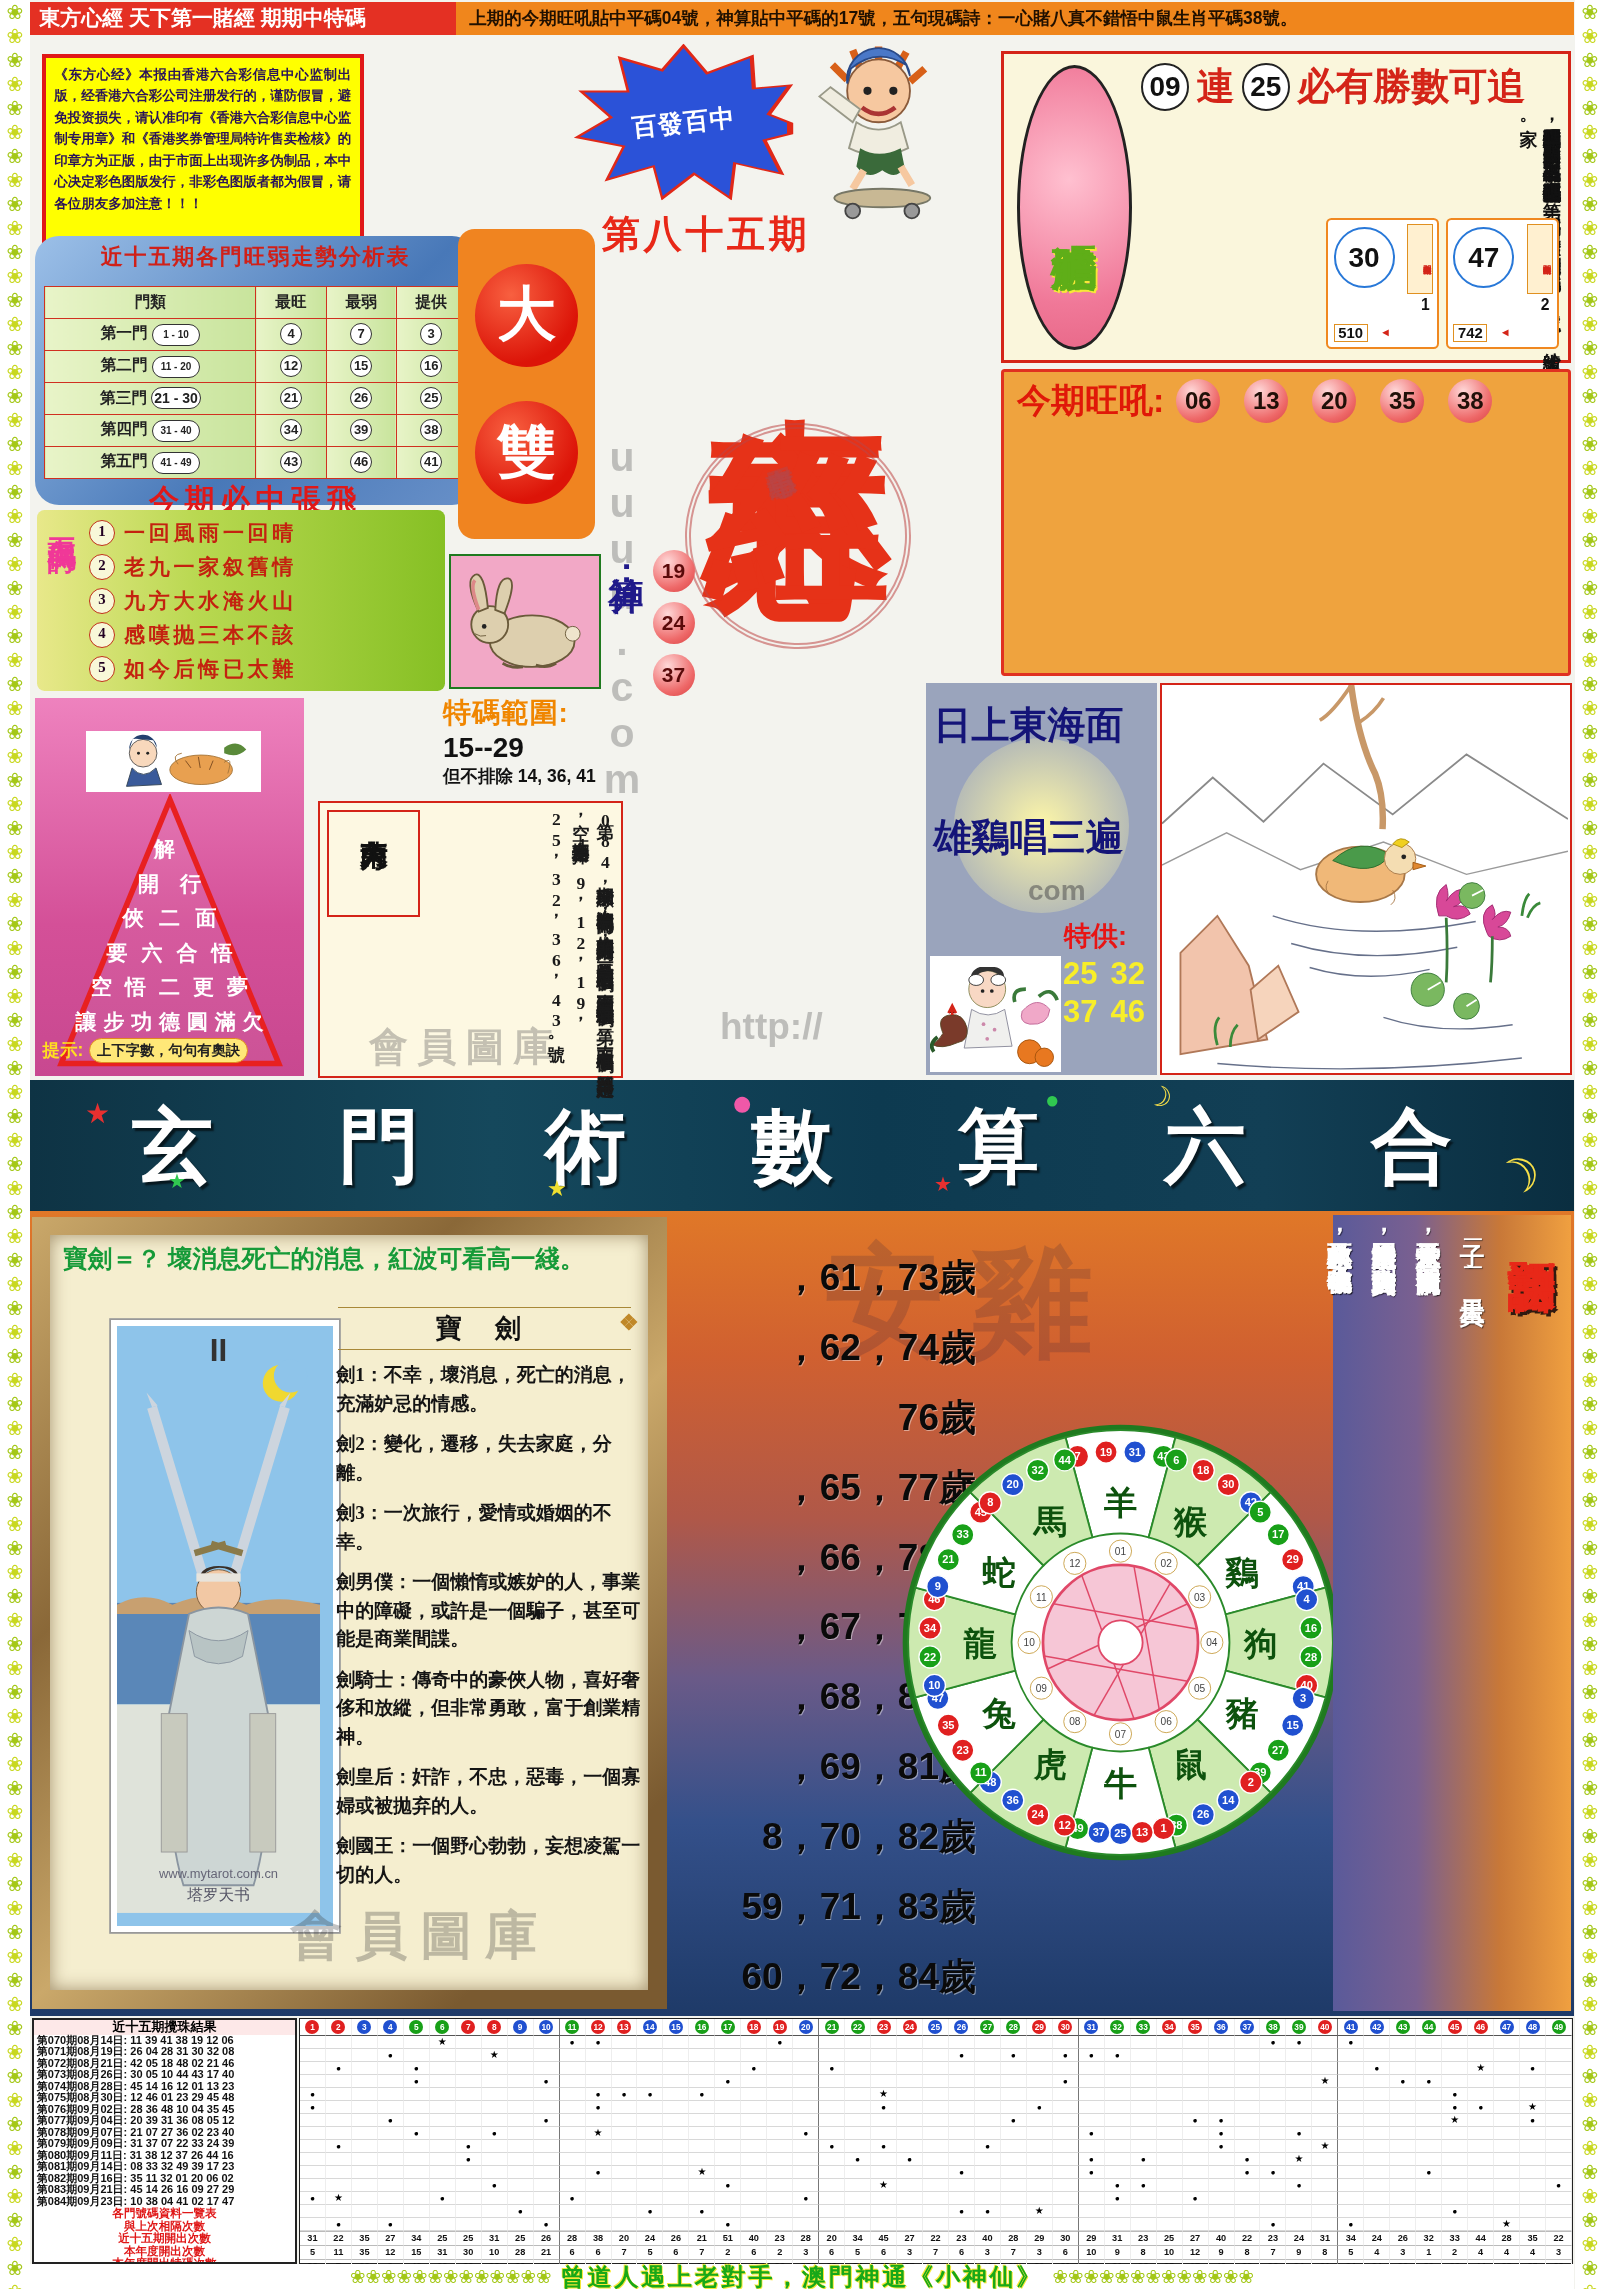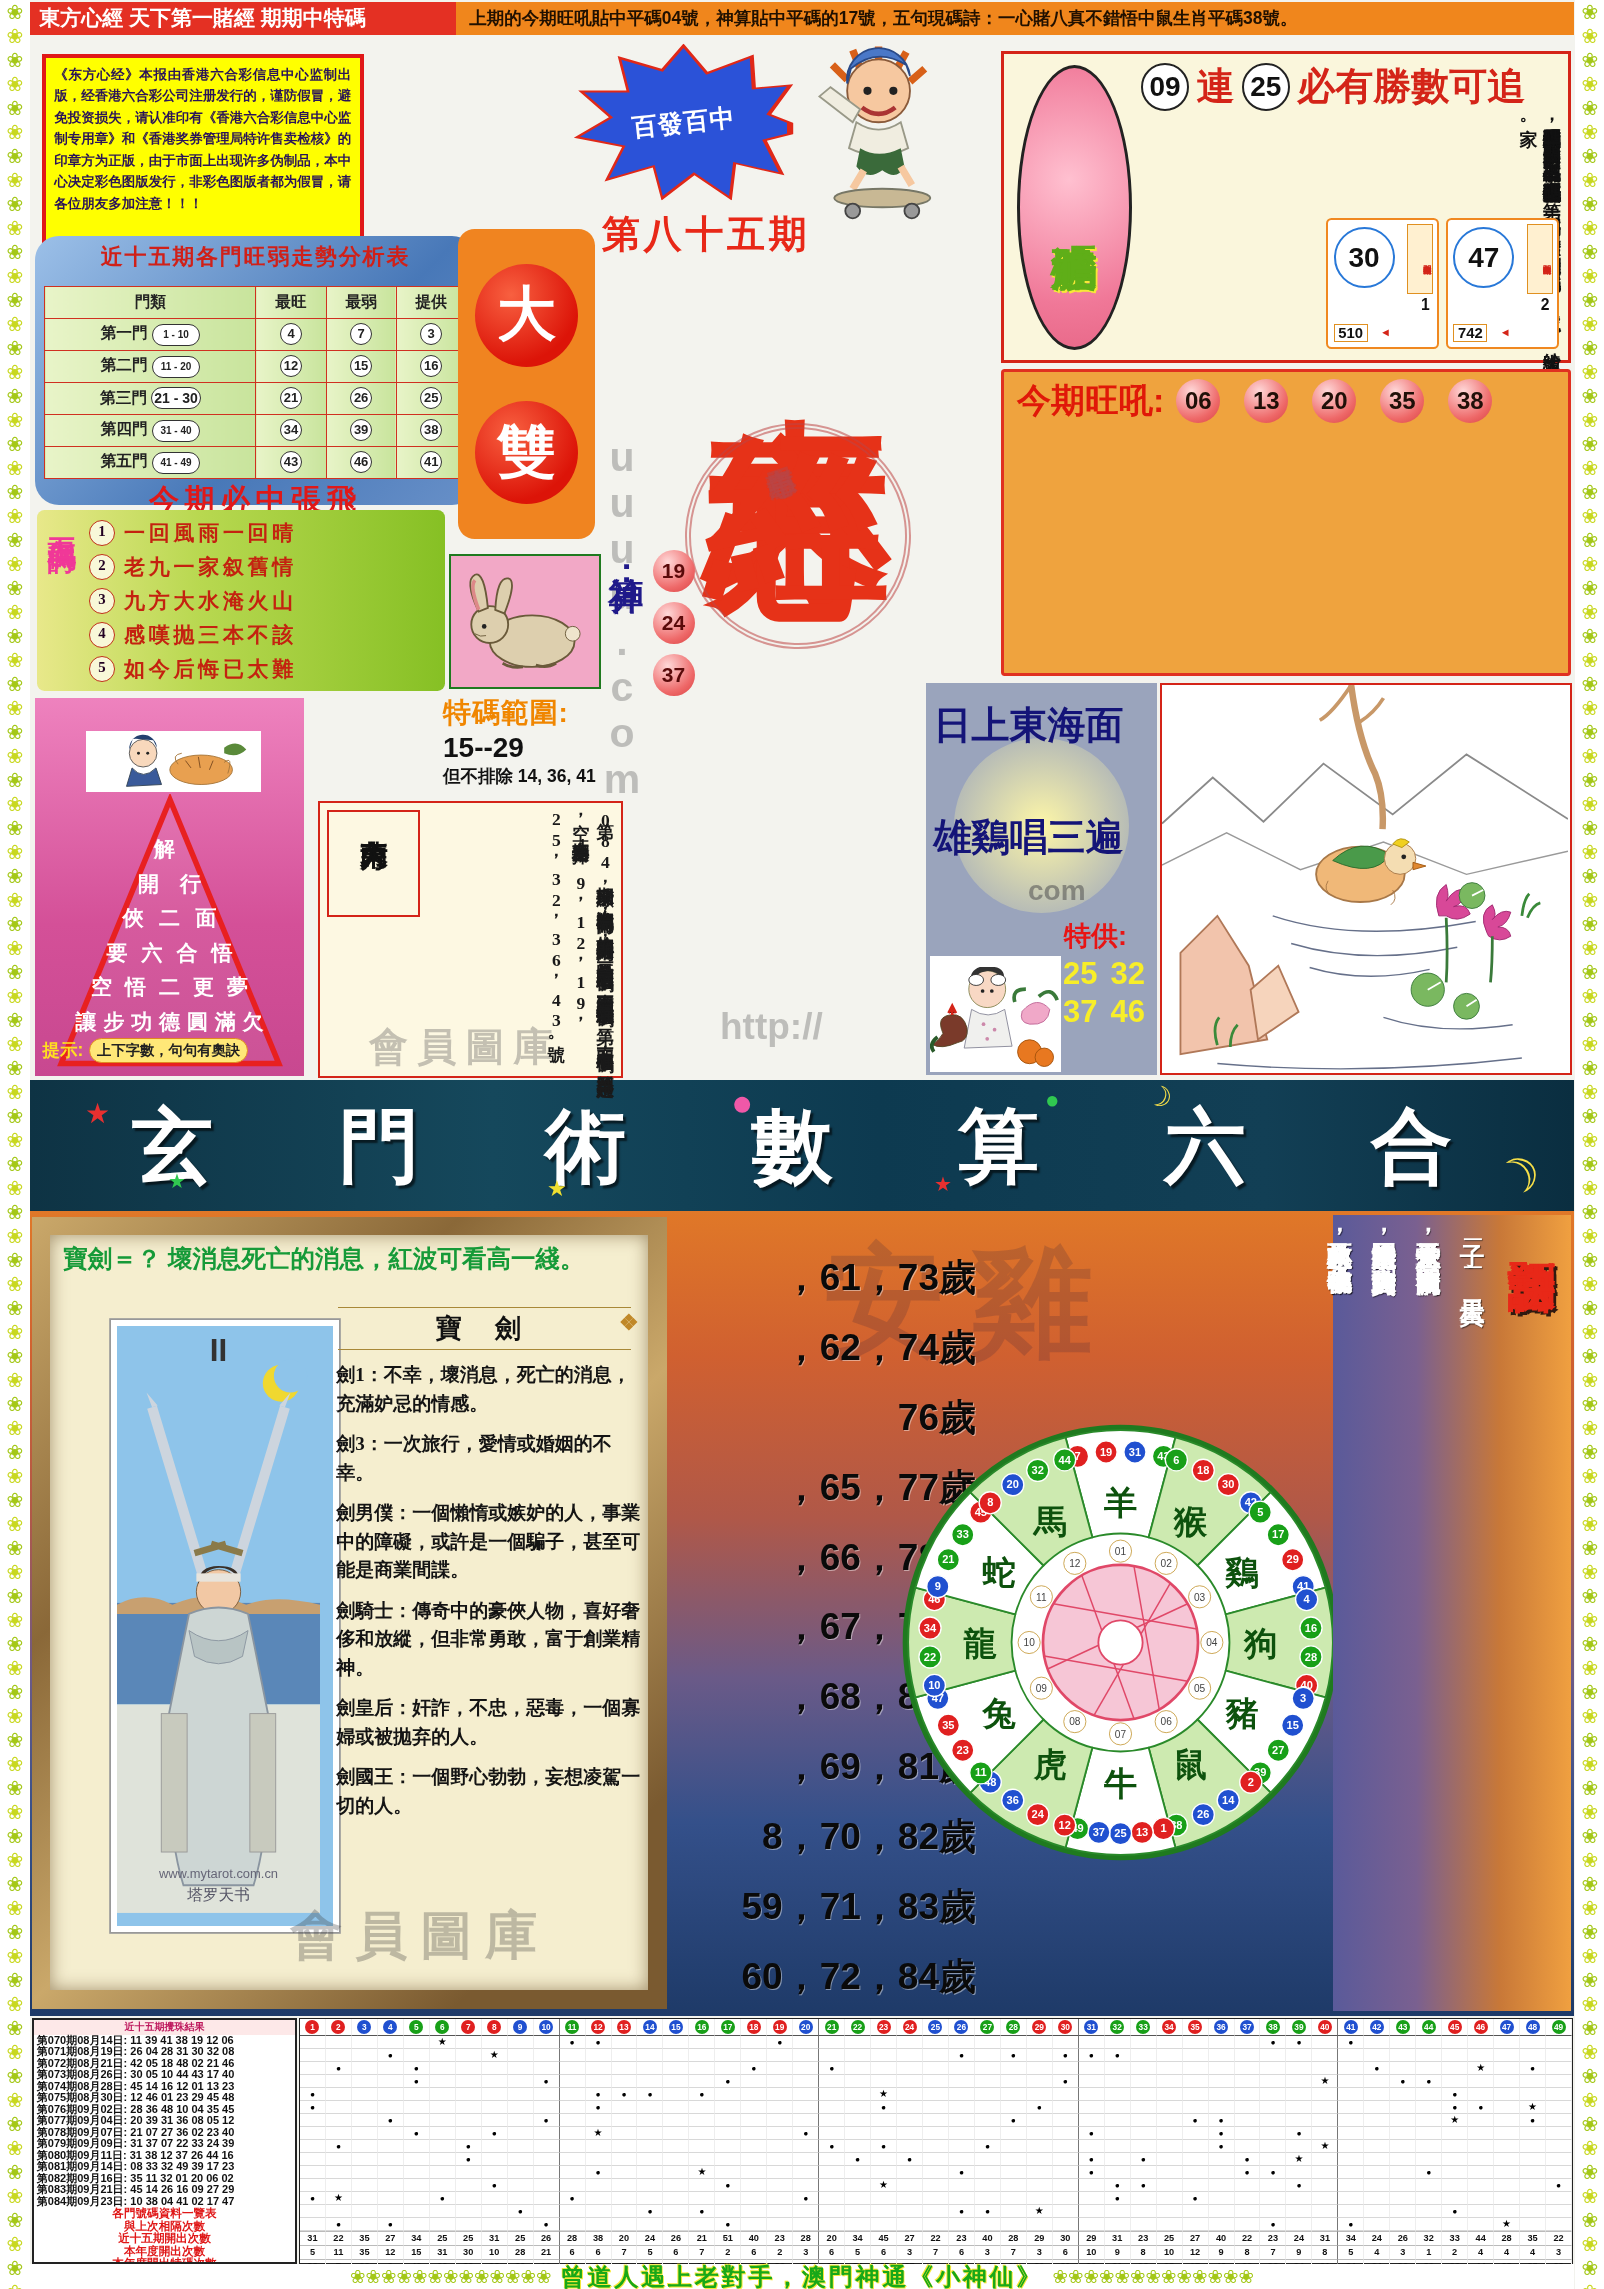--- a/index.html
+++ b/index.html
@@ -142,21 +142,21 @@
   #ages .ar{color:#0a0a0a;font-size:37px;font-weight:bold;text-align:right;white-space:nowrap;text-shadow:0.9px 0.9px 0 rgba(255,255,255,.45);}
   #wheel{position:absolute;left:869px;top:210px;}
 
   #ming{position:absolute;left:1303px;top:3.7px;width:238px;height:796px;background:linear-gradient(90deg,#5a5a9a,#7a6090 35%,#c87838 70%,#f0a040);}
   #mgwrap{position:absolute;right:9.2px;top:9.2px;height:775px;writing-mode:vertical-rl;text-orientation:upright;}
   #mgwrap .mt{color:#e82818;font-size:48px;font-weight:bold;line-height:59px;text-shadow:2.8px 2.8px 0 #301a10;margin-left:13px;font-family:"Liberation Serif",serif;}
   #mgwrap .ml{color:#fff;font-size:25px;font-weight:bold;line-height:35px;margin-left:9.2px;text-shadow:0.9px 0.9px 0.9px rgba(0,0,0,.5);}
 
   
   #btable{left:32px;top:2018px;width:265px;height:246px;background:#fff;border:2.8px solid #222;box-sizing:border-box;overflow:hidden;}
-  #btable .bt{color:#be185d;font-size:10px;font-weight:bold;text-align:center;background:#fde8e8;line-height:14.8px;}
+  #btable .bt{color:#000000;font-size:13px;font-weight:bold;text-align:center;background:#fde8e8;line-height:14.8px;}
   #btable .br{color:#111;font-size:11px;font-weight:bold;line-height:11.5px;white-space:nowrap;padding-left:2.8px;}
   #btable .bl{color:#e01818;font-size:11.6px;font-weight:bold;text-align:center;line-height:12.4px;}
 
   #bgrid{left:299px;top:2018px;width:1274px;height:246px;background:#fff;border:1.8px solid #222;box-sizing:border-box;display:grid;grid-template-columns:repeat(49,1fr);grid-auto-rows:auto;}
   #bgrid .gh{height:15.7px;display:flex;align-items:center;justify-content:center;border-bottom:1.4px solid #555;}
   #bgrid .gh i{width:14px;height:14px;border-radius:50%;color:#fff;font-style:normal;font-size:8.3px;font-weight:bold;display:flex;align-items:center;justify-content:center;}
   #bgrid .gc{height:12px;border-bottom:0.9px solid #d8d8d8;display:flex;align-items:center;justify-content:center;font-size:9.2px;line-height:1;color:#000;}
   #bgrid .gs{height:13px;display:flex;align-items:center;justify-content:center;font-size:9.2px;font-weight:bold;color:#111;border-top:0.9px solid #bbb;}
   #bgrid .sep{border-right:1.8px solid #777;}
   #bgrid .thin{border-right:0.9px solid #eee;}
@@ -732,20 +732,21 @@
             <path d="M78 330 q32 22 64 0 l-6 28 q-26 16 -52 0z" fill="#b8c4c4" stroke="#8a95a0"></path>
             <rect x="48" y="420" width="28" height="150" fill="#c8cabe" stroke="#999"></rect>
             <rect x="144" y="420" width="28" height="150" fill="#c8cabe" stroke="#999"></rect>
             <text x="110" y="598" text-anchor="middle" font-size="14" fill="#667">www.mytarot.com.cn</text>
             <text x="110" y="622" text-anchor="middle" font-size="17" fill="#556">塔罗天书</text>
           </svg>
         </div>
         <div id="swhead"><span>寶 劍</span><span class="orn">❖</span></div>
         <div id="tarotLines">
             <div class="ln">劍1：不幸，壞消息，死亡的消息，充滿妒忌的情感。</div>
+            <div class="ln">劍2：變化，遷移，失去家庭，分離。</div>
             <div class="ln">劍3：一次旅行，愛情或婚姻的不幸。</div>
             <div class="ln">劍男僕：一個懶惰或嫉妒的人，事業中的障礙，或許是一個騙子，甚至可能是商業間諜。</div>
             <div class="ln">劍騎士：傳奇中的豪俠人物，喜好奢侈和放縱，但非常勇敢，富于創業精神。</div>
             <div class="ln">劍皇后：奸詐，不忠，惡毒，一個寡婦或被拋弃的人。</div>
             <div class="ln">劍國王：一個野心勃勃，妄想凌駕一切的人。</div>
           </div>
         <div class="wmk">會員圖庫</div>
       </div>
     </div>
 

